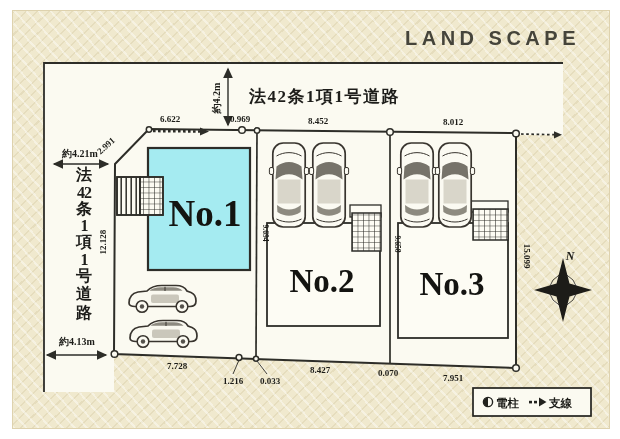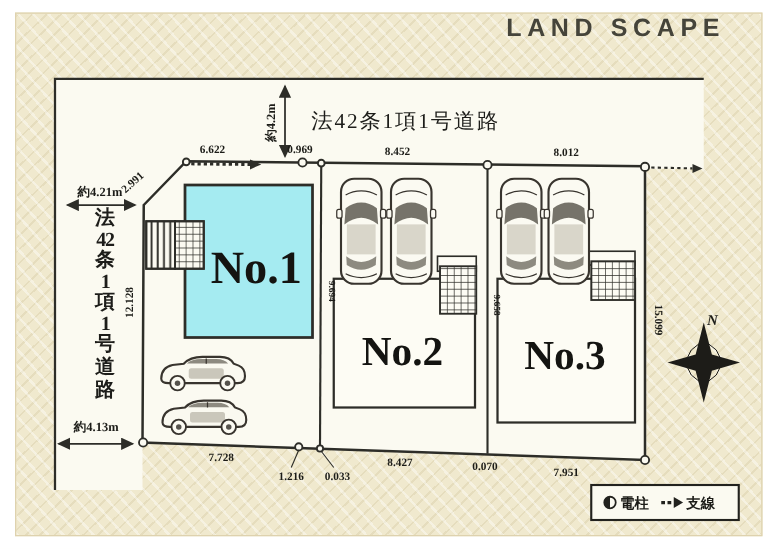--- a/index.html
+++ b/index.html
@@ -4,23 +4,23 @@
 <style>
   html,body{margin:0;padding:0;background:#ffffff;}
   .sheet{position:relative;width:620px;height:439px;background:#ffffff;overflow:hidden;
          font-family:"Liberation Sans",sans-serif;}
   .paper{position:absolute;left:12px;top:10px;width:596px;height:417px;
          background-color:#f0e9ce;border:1px solid #ded2ae;
          background-image:
            repeating-linear-gradient(48deg, rgba(255,255,255,.40) 0 2px, rgba(255,255,255,0) 2px 9px),
            repeating-linear-gradient(-44deg, rgba(205,192,150,.30) 0 1.5px, rgba(205,192,150,0) 1.5px 8px);}
   svg.plan{position:absolute;left:0;top:0;width:620px;height:439px;}
-  .brand{position:absolute;top:12px;right:40px;font-size:20px;font-weight:700;
+  .brand{position:absolute;top:27px;right:40px;font-size:20px;font-weight:700;
          letter-spacing:4.5px;color:#45443a;}
-  .road-label-top{position:absolute;left:249px;top:85px;font-size:17px;font-weight:400;
+  .road-label-top{position:absolute;left:249px;top:85px;font-size:17px;font-weight:700;
          color:#1d1d1a;letter-spacing:1.5px;font-family:"Liberation Serif",serif;}
   .road-label-left{position:absolute;left:71px;top:166px;width:26px;display:flex;
          flex-direction:column;align-items:center;gap:0;
          font-family:"Liberation Serif",serif;font-weight:700;color:#1d1d1a;}
   .road-label-left span{font-size:16px;line-height:18.5px;}
   .road-label-left span.num{font-size:16px;letter-spacing:-1px;line-height:15px;}
   .dimtxt{font-family:"Liberation Serif",serif;font-weight:700;fill:#1c1c18;}
   .lotname{font-family:"Liberation Serif",serif;font-weight:600;fill:#141411;}
   .jp{font-family:"Liberation Serif",serif;font-weight:700;fill:#1c1c18;}
 </style>

